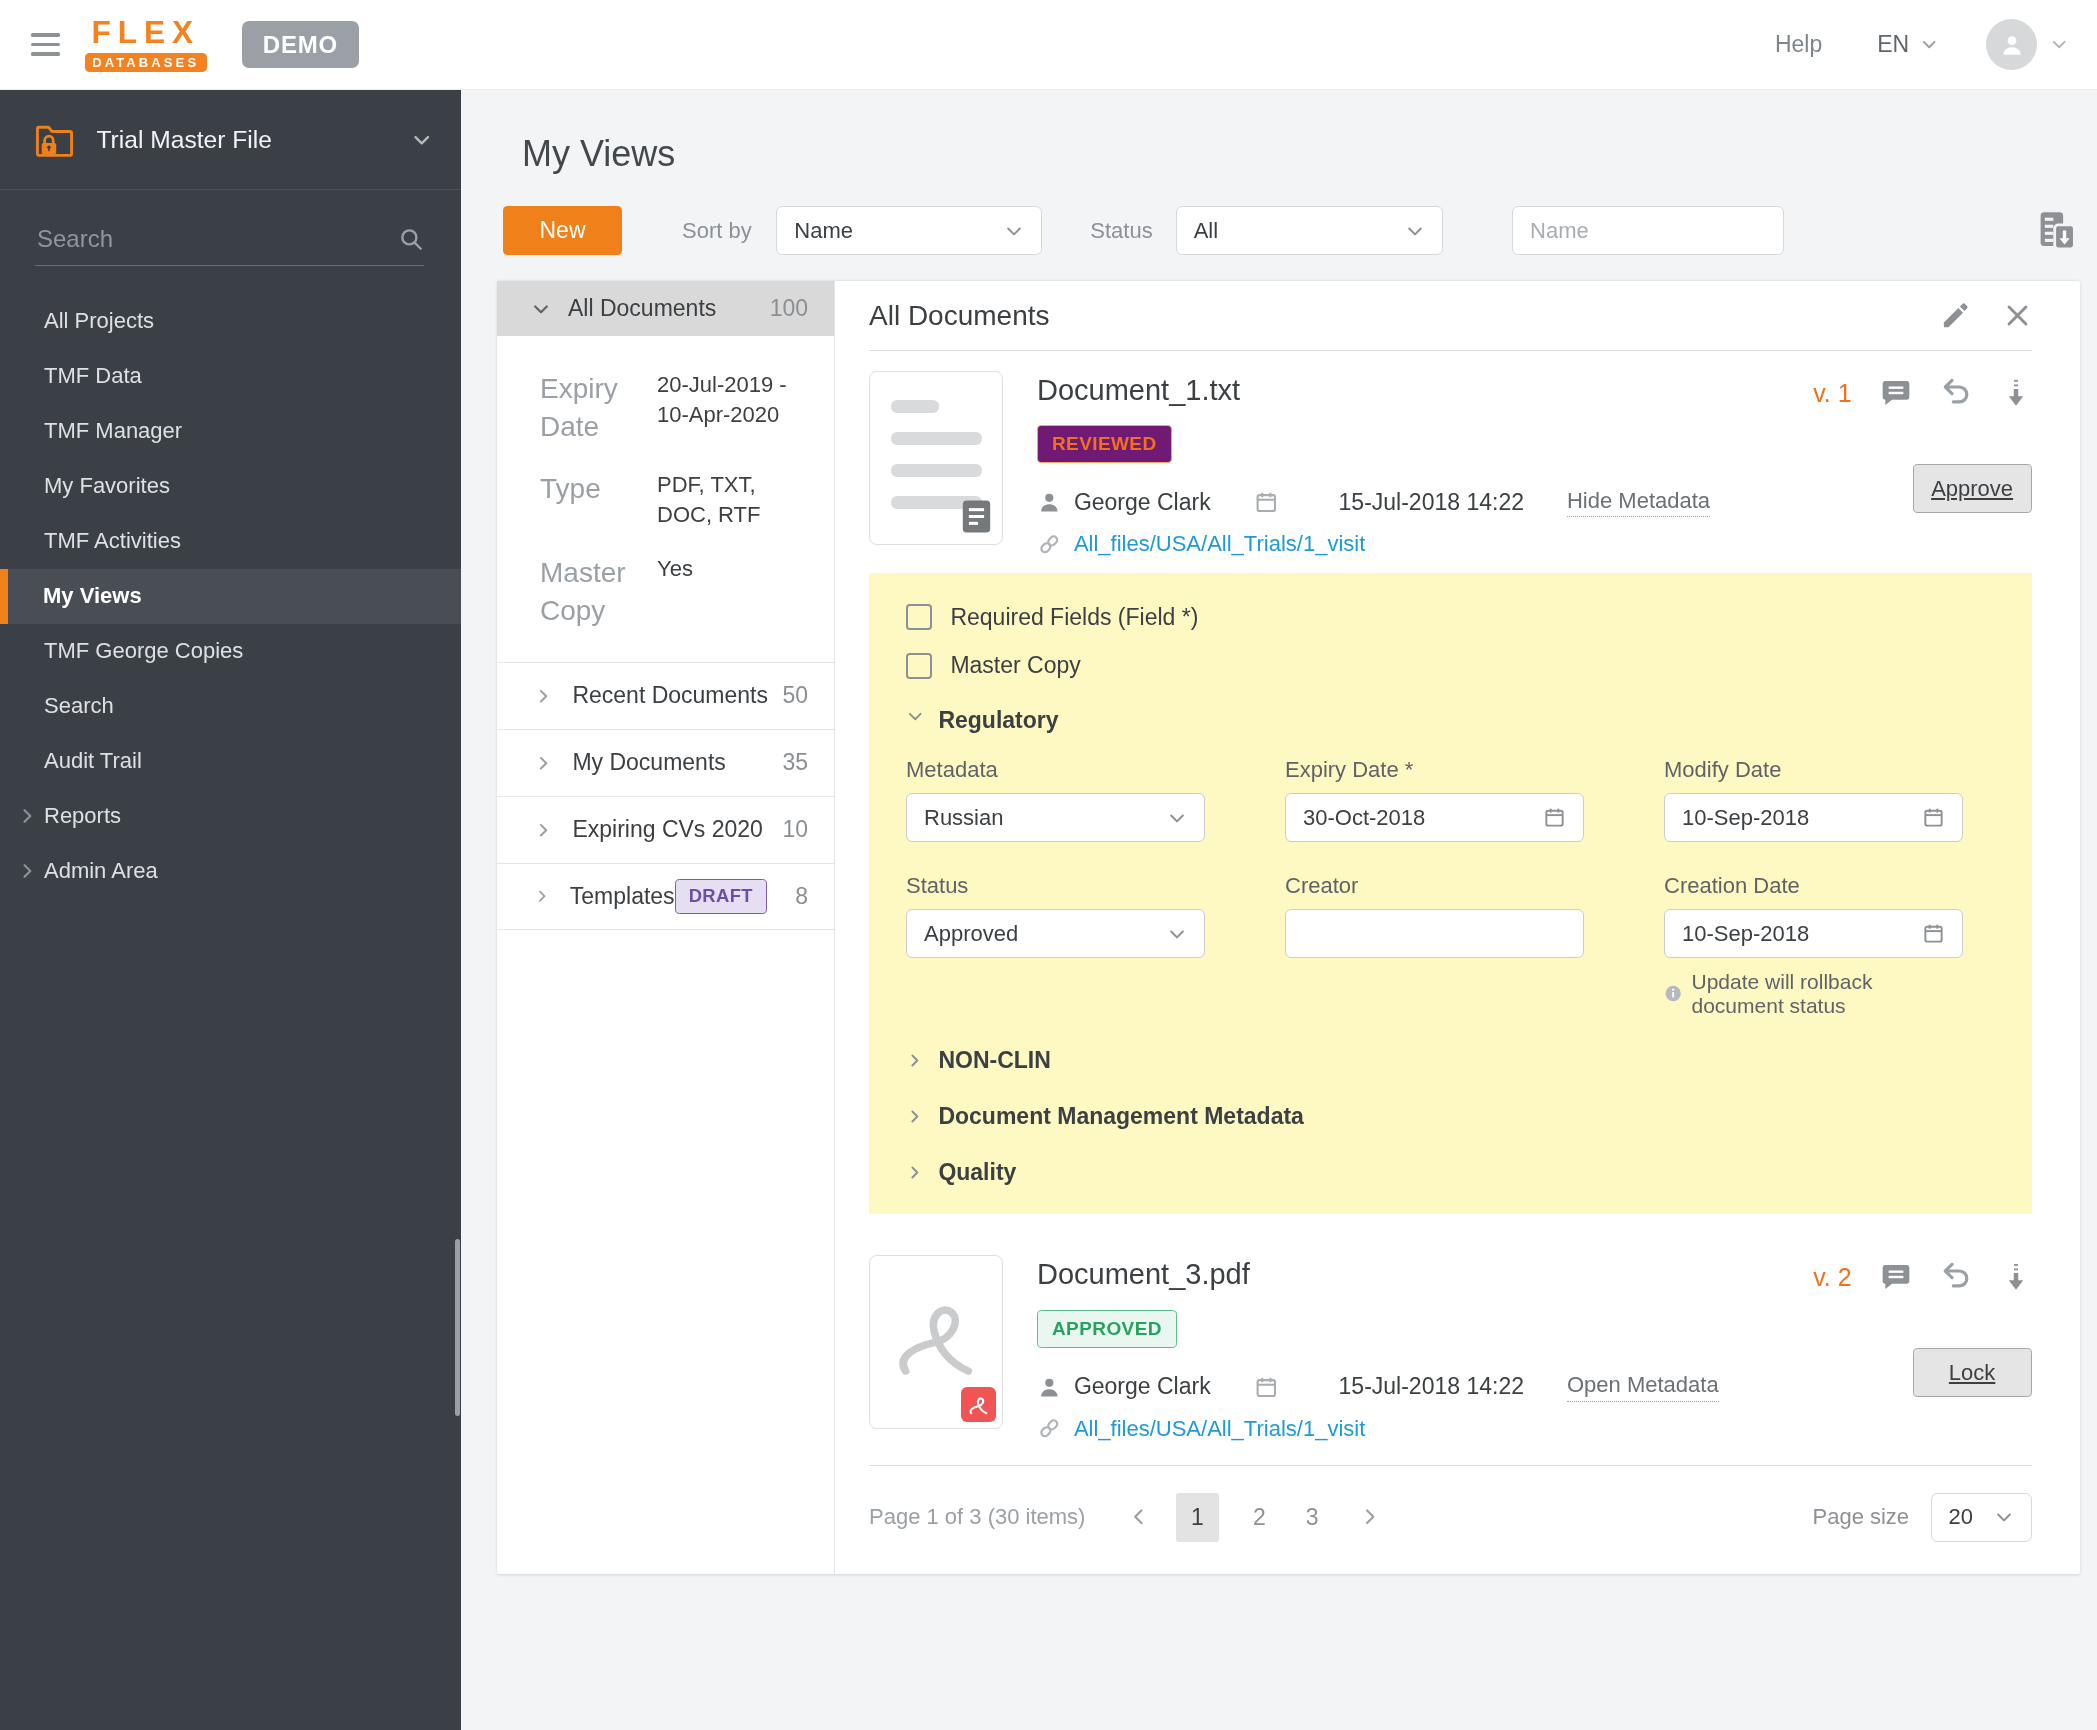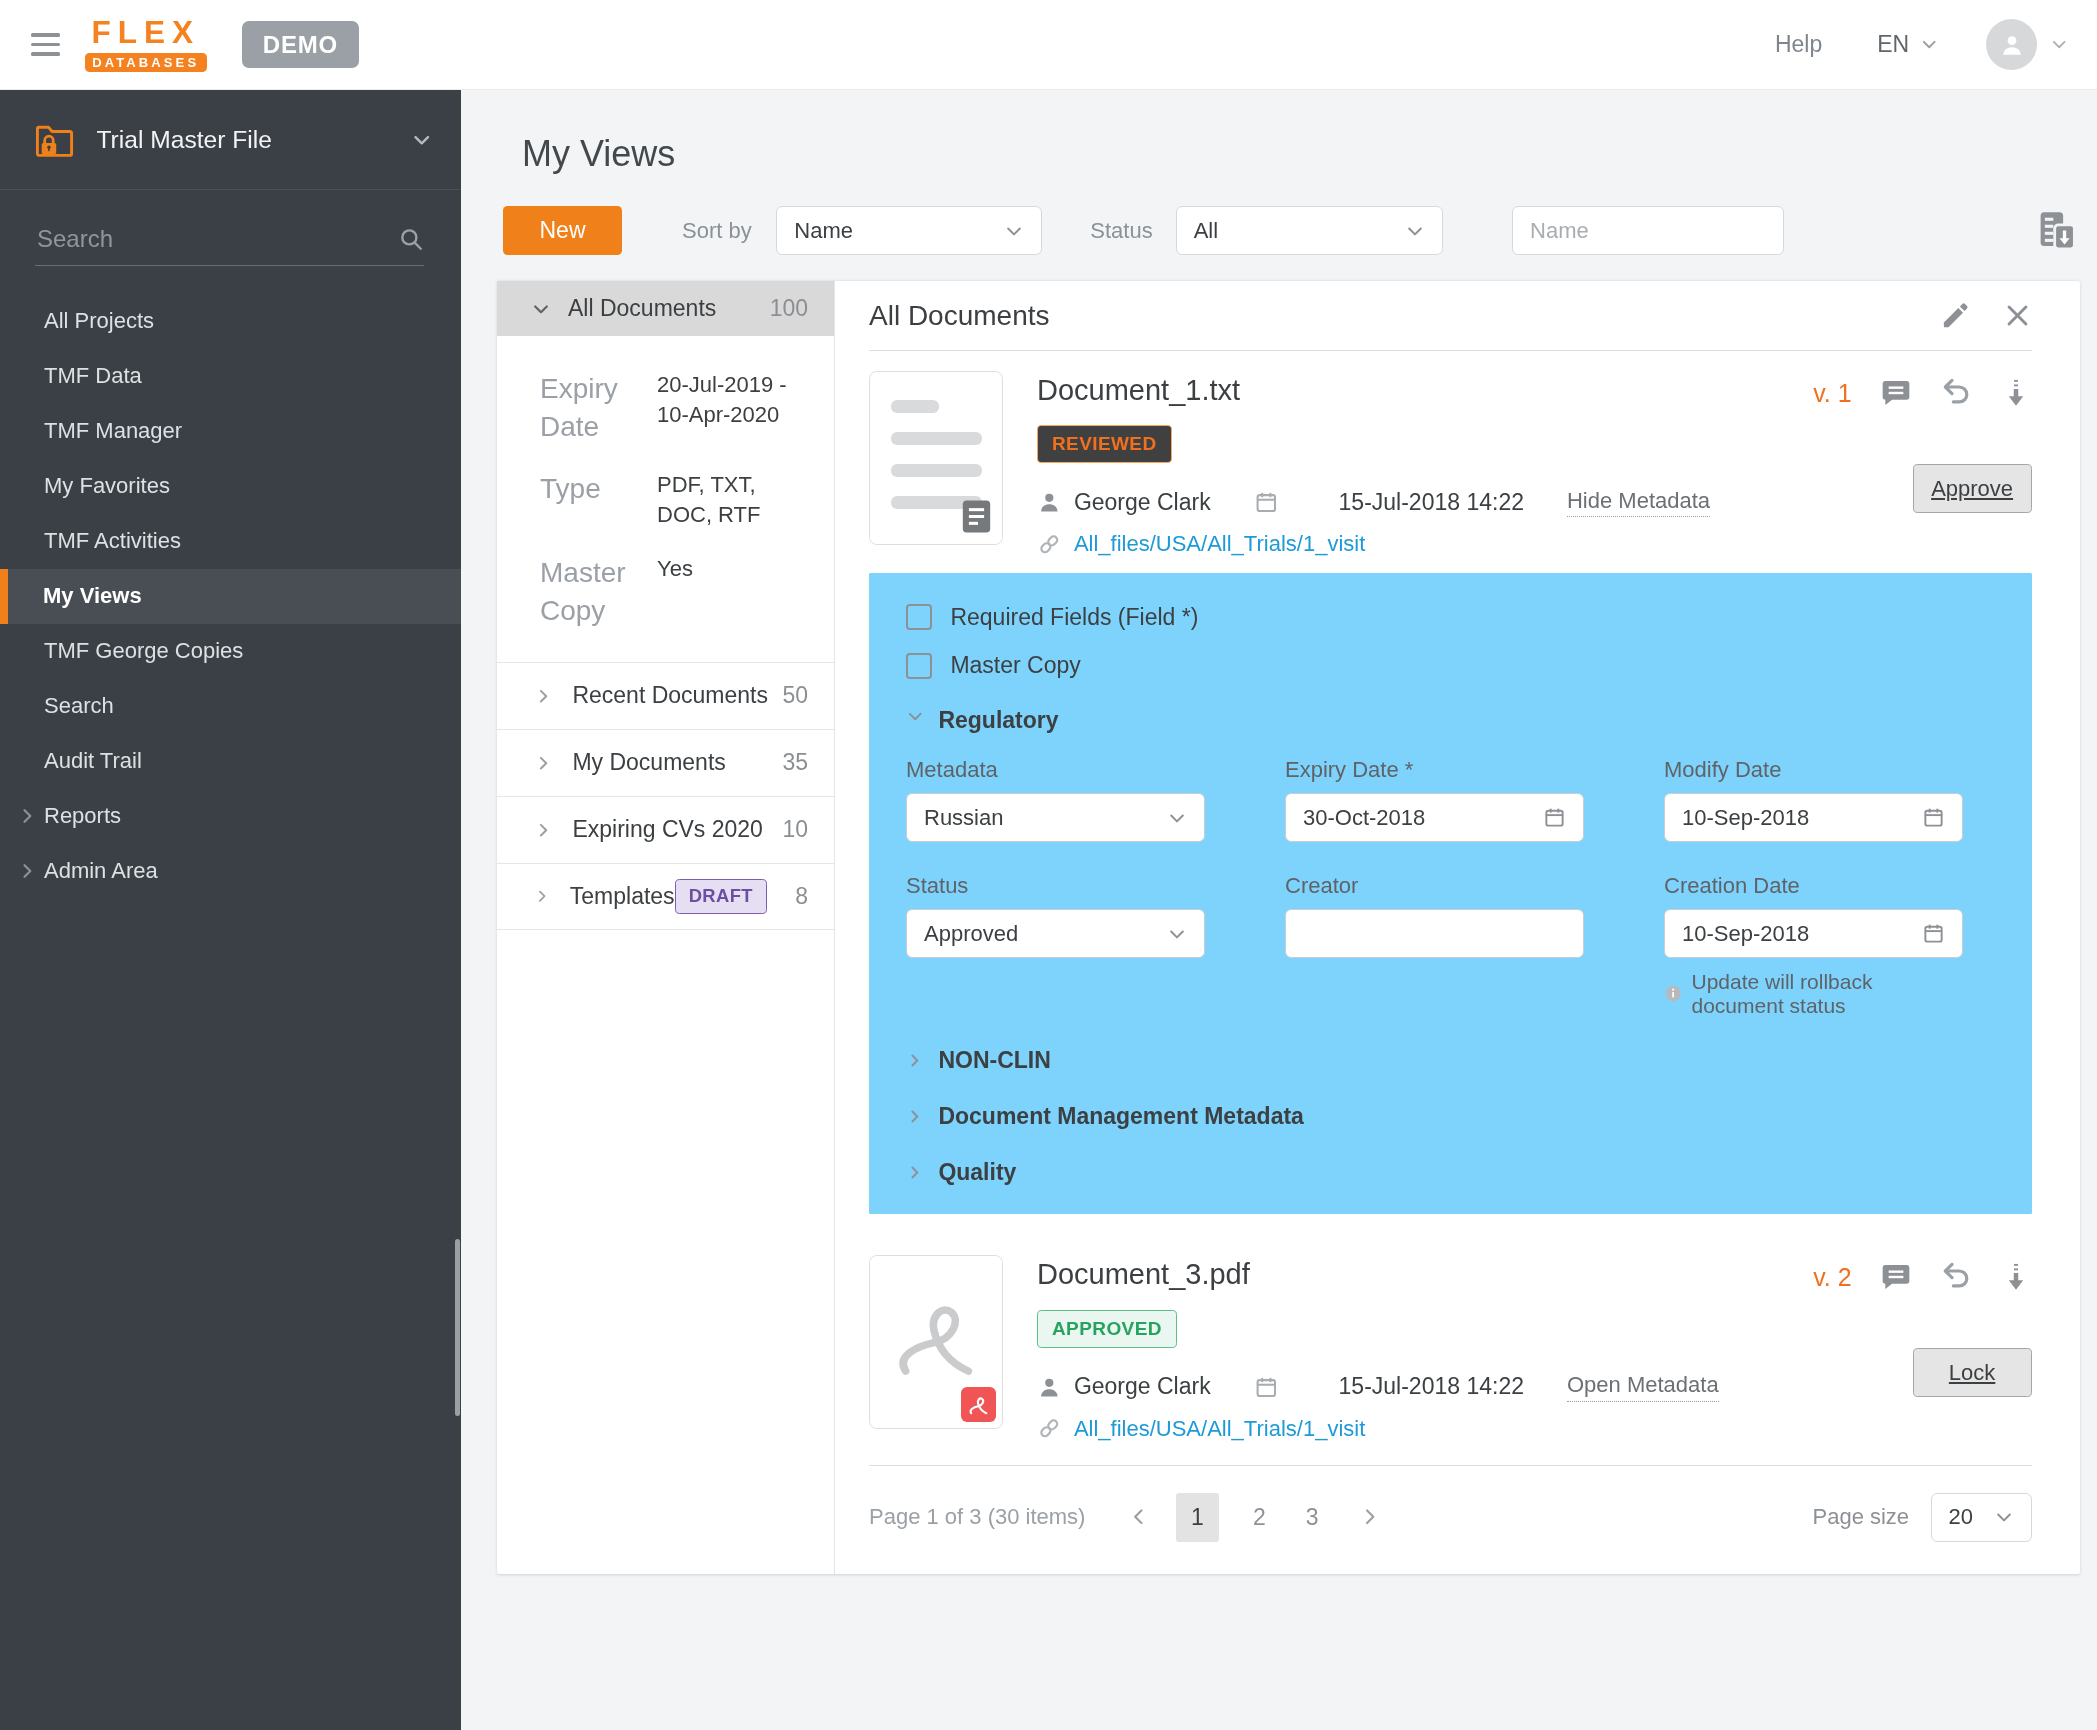--- a/index.html
+++ b/index.html
@@ -83,35 +83,35 @@
 
   .docrow{display:flex;padding-top:20px;}
   .thumb{width:134px;height:174px;border:1.5px solid #dcdee0;border-radius:7.7px;background:#fff;position:relative;flex-shrink:0;box-sizing:border-box;cursor:pointer;}
   .t-bar{position:absolute;left:21px;height:13px;border-radius:6.1px;background:#d9dadc;}
   .t-docicon{position:absolute;right:10px;bottom:10px;}
   .t-acro{position:absolute;left:50%;top:46%;transform:translate(-50%,-50%);}
   .t-pdfbadge{position:absolute;right:6.1px;bottom:6.1px;width:35px;height:35px;background:#f05455;border-radius:6.1px;display:flex;align-items:center;justify-content:center;}
   .doc-info{flex:1;margin-left:34px;padding-top:3.1px;}
   .doc-name{font-size:29px;color:#3c4043;}
   .st-badge{display:inline-block;margin-top:18.4px;font-size:19px;font-weight:700;letter-spacing:0.4px;padding:7px 14px;border-radius:4.6px;border:1.5px solid;}
-  .st-reviewed{color:#f0701e;border-color:#f5a85f;background:#404040;}
+  .st-reviewed{color:#f0701e;border-color:#f5a85f;background:#701a75;}
   .st-approved{color:#27a35f;border-color:#5cbf8a;background:#eaf7f0;}
   .meta-line{display:flex;align-items:center;margin-top:24.6px;}
   .meta-line .mtxt{font-size:23px;color:#3c4043;margin-left:12.3px;}
   .meta-line .gap{margin-left:43px;display:flex;align-items:center;gap:48px;}
   .meta-toggle{margin-left:43px;font-size:22px;color:#6b7075;border-bottom:1.5px dotted #9e9e9e;padding-bottom:2.3px;cursor:pointer;}
   .link-line{display:flex;align-items:center;margin-top:14px;}
   .doc-link{margin-left:12.3px;font-size:22px;color:#1e9ad6;text-decoration:none;cursor:pointer;}
   .doc-actions{width:253px;flex-shrink:0;display:flex;flex-direction:column;align-items:flex-end;padding-top:6.1px;}
   .act-icons{display:flex;align-items:center;gap:28px;}
   .ver{font-size:25px;color:#f0701e;}
   .btn-plain{margin-top:55px;width:119px;height:49px;background:#e5e5e5;border:1.5px solid #a6a6a6;border-radius:4.6px;font-size:22px;color:#3c4043;font-family:"Liberation Sans",sans-serif;cursor:pointer;text-decoration:underline;}
 
   
-  .meta-panel{margin-top:15.4px;background:#7dd3fc;padding:31px 37px 28px 37px;border-radius:1.5px;}
+  .meta-panel{margin-top:15.4px;background:#fef9c3;padding:31px 37px 28px 37px;border-radius:1.5px;}
   .chk-row{display:flex;align-items:center;margin-bottom:21.5px;cursor:pointer;}
   .chk{width:26px;height:26px;border:2.3px solid #8d9196;border-radius:3.8px;box-sizing:border-box;background:transparent;}
   .chk-row span{margin-left:18.4px;font-size:23px;color:#3c4043;}
   .sec-hdr{display:flex;margin:28px 0 23px 0;cursor:pointer;}
   .sec-hdr .stxt{margin-left:14px;font-size:23px;font-weight:700;color:#3c4043;}
   .fgrid{display:grid;grid-template-columns:299px 299px 299px;column-gap:80px;row-gap:31px;}
   .fld .flabel{font-size:22px;color:#5f6368;margin-bottom:10px;}
   .ctrl{height:49px;background:#fff;border:1.5px solid #c9cdd1;border-radius:6.1px;display:flex;align-items:center;padding:0 17px;box-sizing:border-box;cursor:pointer;}
   .ctrl .cval{font-size:22px;color:#3c4043;}
   .ctrl svg{margin-left:auto;}

